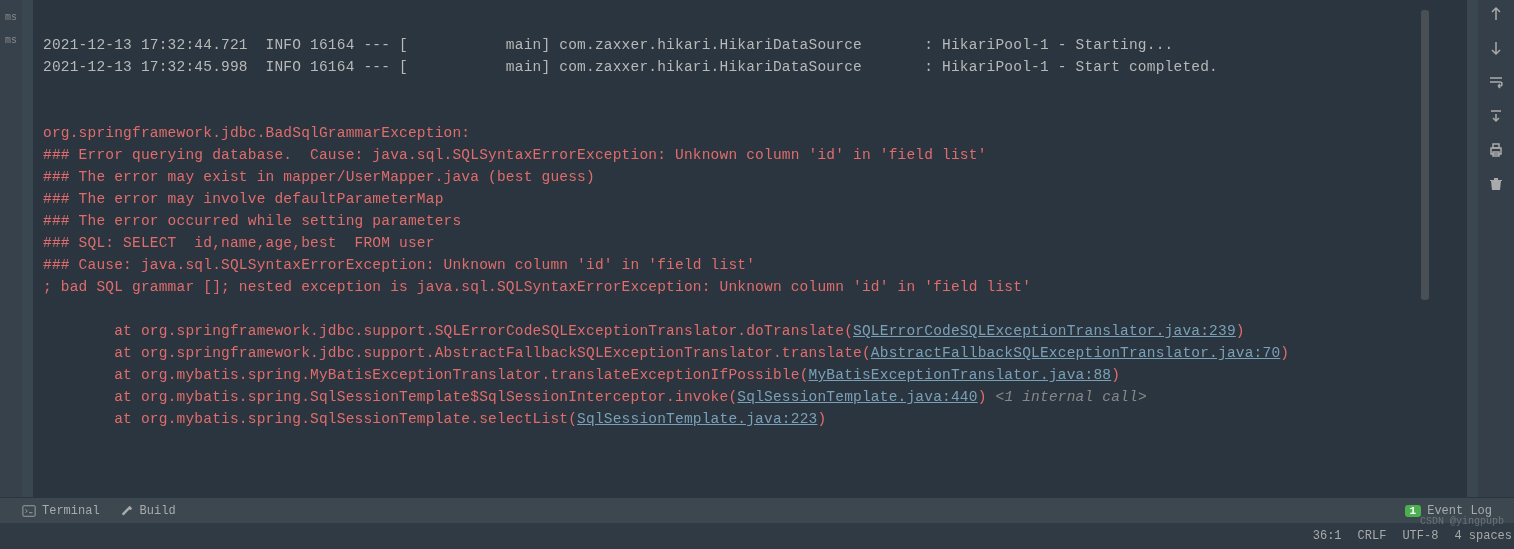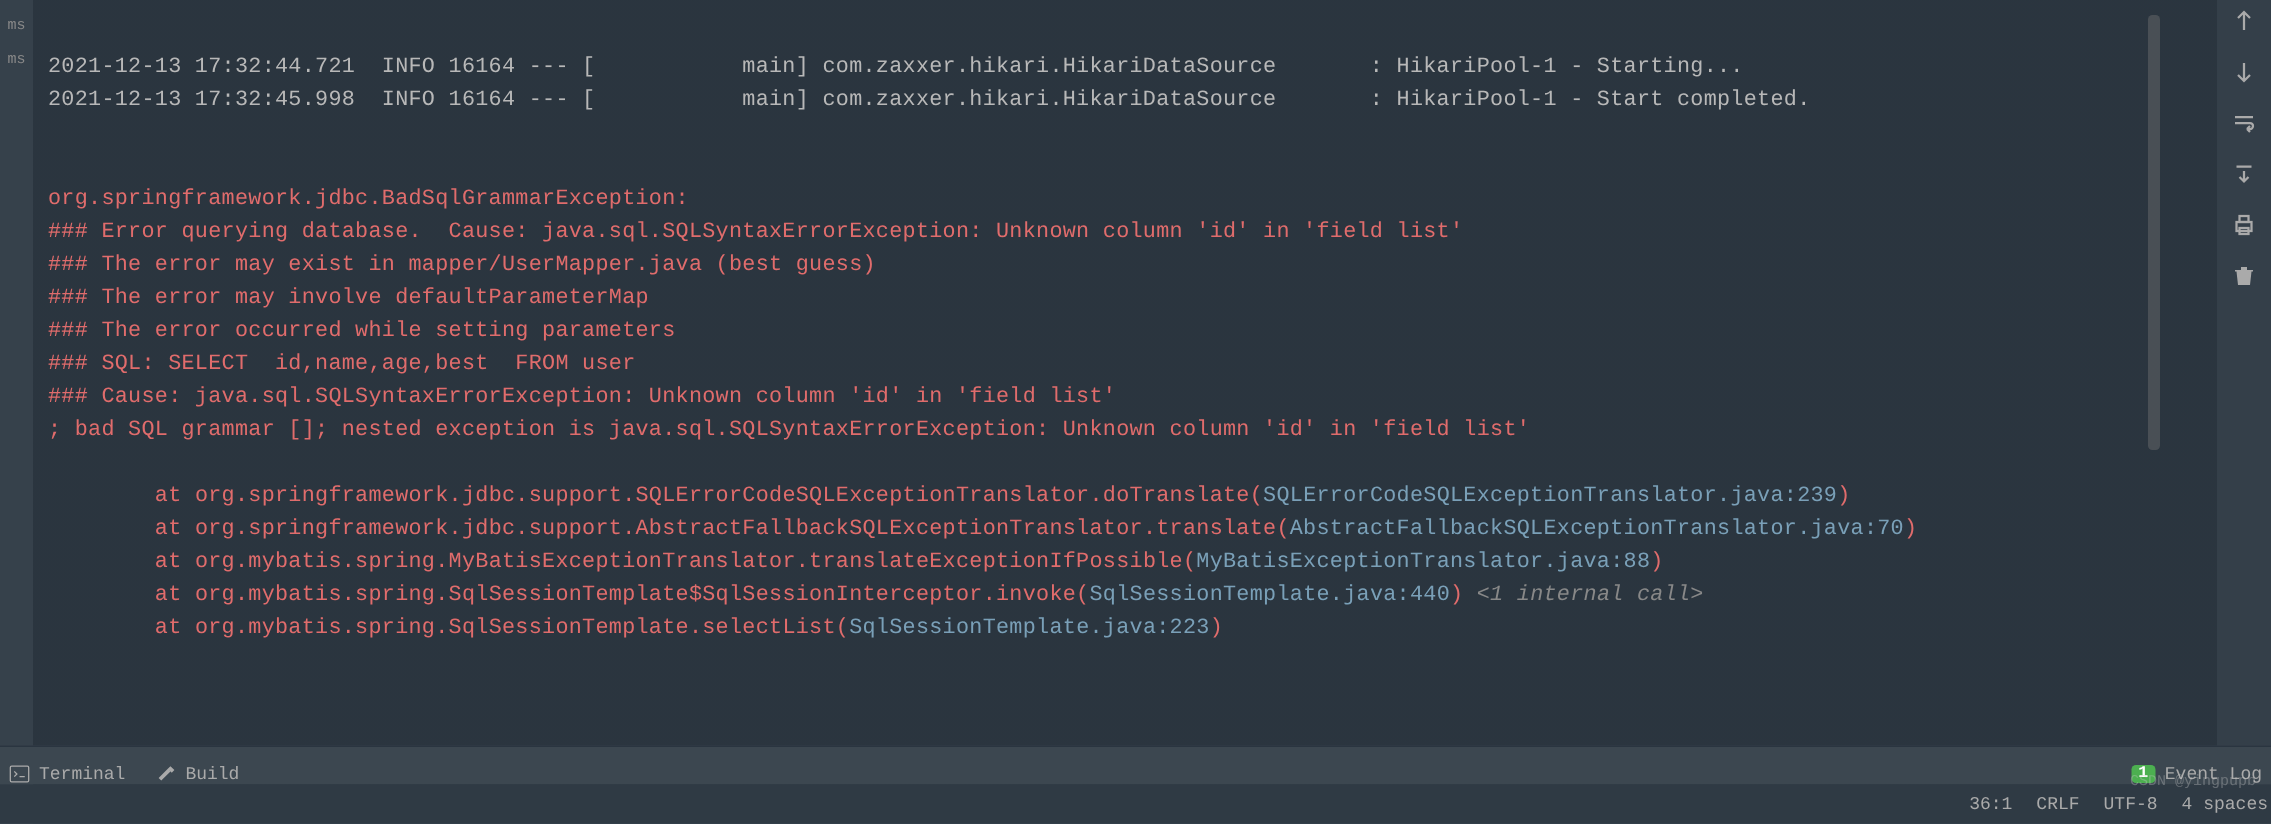--- a/index.html
+++ b/index.html
@@ -9,20 +9,21 @@
       background: #3a4750;
       color: #c8c8c8;
       overflow: hidden;
       width: 1514px;
       height: 549px;
       position: relative;
     }
     .container {
       display: flex;
       height: 100%;
+      gap: 11px;
     }
     .left-gutter {
       width: 22px;
       background: rgba(50,60,70,0.5);
       display: flex;
       flex-direction: column;
       align-items: center;
       font-size: 10px;
       color: #888;
       padding-top: 12px;
@@ -42,21 +43,21 @@
       padding: 12px 10px 0 10px;
       line-height: 22px;
       white-space: pre;
       font-size: 14.5px;
       letter-spacing: 0.2px;
     }
     .log-line { color: #b8b8b8; }
     .error-line { color: #e06c6c; }
     .stack-line { color: #b8b8b8; }
     .stack-at { color: #e06c6c; }
-    .link { color: #7aa0b8; cursor: pointer; }
+    .link { color: #7aa0b8; text-decoration: underline; cursor: pointer; }
     .gray-text { color: #888; font-style: italic; }
     .right-toolbar {
       width: 36px;
       background: rgba(50,60,70,0.7);
       display: flex;
       flex-direction: column;
       align-items: center;
       padding-top: 4px;
       gap: 14px;
     }
@@ -71,22 +72,22 @@
     }
     .tool-icon svg { width: 16px; height: 16px; }
     .bottom-bar {
       position: absolute;
       bottom: 26px;
       left: 0;
       right: 0;
       height: 26px;
       background: #3c4750;
       display: flex;
-      align-items: flex-end;
-      padding: 0 6px;
+      align-items: center;
+      padding: 0 22px;
       font-size: 12px;
       color: #aaa;
       gap: 20px;
       border-top: 1px solid #2a3540;
     }
     .bottom-item {
       display: flex;
       align-items: center;
       gap: 6px;
       cursor: pointer;

